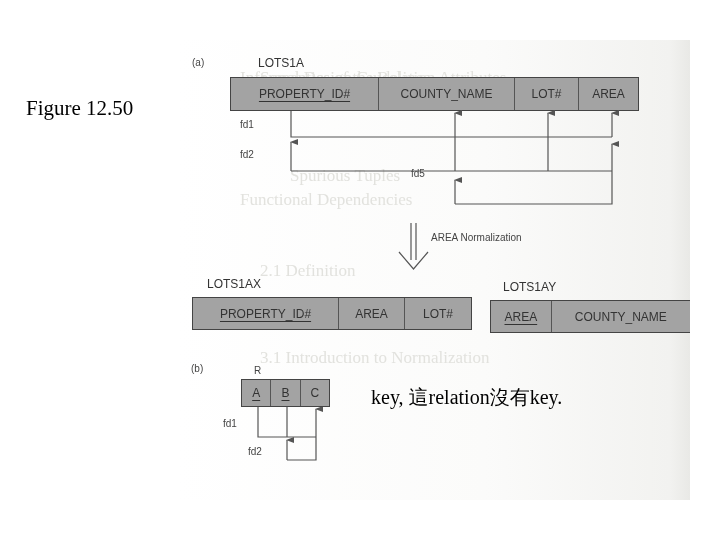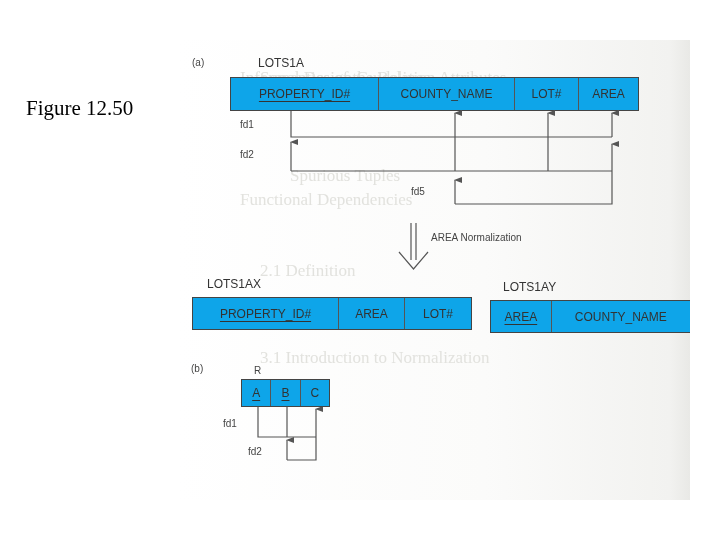--- a/index.html
+++ b/index.html
@@ -16,21 +16,21 @@
       position: absolute; font-family: "Liberation Serif", serif; color: #e2e2de;
       font-size: 17px; white-space: nowrap;
     }
     .fig-label {
       position: absolute; left: 26px; top: 96px;
       font-family: "Liberation Serif", serif; font-size: 21px; color: #000;
     }
     .txt { position: absolute; color: #333; font-size: 12px; white-space: nowrap; }
     .small { font-size: 10px; color: #444; }
     .rel {
-      position: absolute; display: flex; border: 1px solid #444; background: #0ea5e9; box-sizing: border-box;
+      position: absolute; display: flex; border: 1px solid #444; background: #a3a3a3; box-sizing: border-box;
     }
     .cell {
       border-right: 1px solid #555; display: flex; align-items: center; justify-content: center;
       font-size: 12px; color: #333; box-sizing: border-box; height: 100%;
     }
     .cell:last-child { border-right: none; }
     .key span { text-decoration: underline; text-underline-offset: 3px; }
     svg.lines { position: absolute; left: 0; top: 0; }
     .note {
       position: absolute; left: 371px; top: 384px; width: 330px;
@@ -58,21 +58,21 @@
   <div class="cell key" style="width:148px;">
       <span>PROPERTY_ID#</span>
     </div>
   <div class="cell" style="width:136px;">COUNTY_NAME</div>
   <div class="cell" style="width:64px;">LOT#</div>
   <div class="cell" style="width:59px;">AREA</div>
 </div>
 
 <div class="txt small" style="left:240px;top:119px;">fd1</div>
 <div class="txt small" style="left:240px;top:149px;">fd2</div>
-<div class="txt small" style="left:411px;top:186px;">fd5</div>
+<div class="txt small" style="left:411px;top:168px;">fd5</div>
 
 <svg class="lines" width="720" height="540">
   <defs>
     <marker id="ah" markerWidth="6" markerHeight="8" refX="3" refY="1" orient="auto-start-reverse" markerUnits="userSpaceOnUse">
       <path d="M0,8 L3,0 L6,8 Z" fill="#555"></path>
     </marker>
   </defs>
   <g stroke="#555" stroke-width="1.2" fill="none">
 
     <path d="M291,111 V137 H612"></path>
@@ -126,13 +126,14 @@
     </div>
   <div class="cell key" style="width:30px;">
       <span>B</span>
     </div>
   <div class="cell" style="width:29px;">C</div>
 </div>
 <div class="txt small" style="left:223px;top:418px;">fd1</div>
 <div class="txt small" style="left:248px;top:446px;">fd2</div>
 
 <div class="note">
+  <div>key, 這relation沒有key.</div>
 </div>
 
 </body></html>

